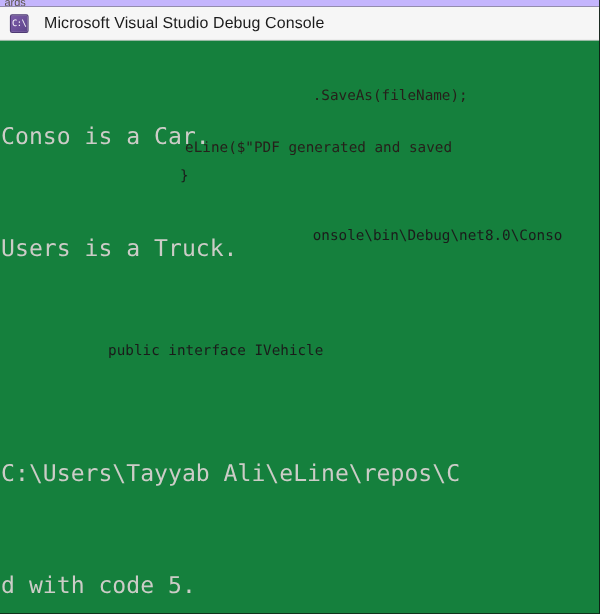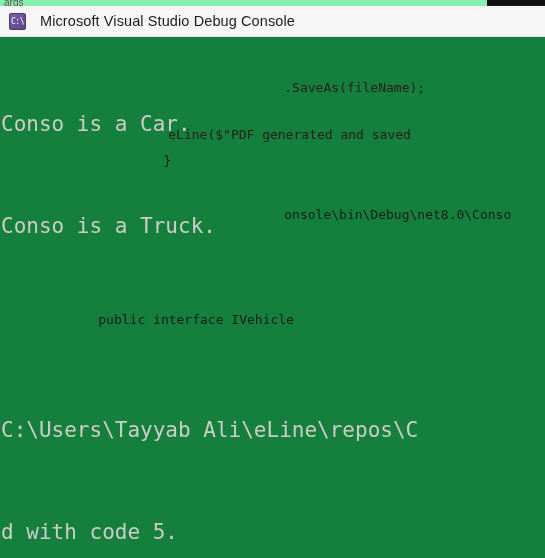--- a/index.html
+++ b/index.html
@@ -17,22 +17,22 @@
     overflow:hidden;
     background:#0f0f0f;
   }
 
   
   #vs-background {
     position:absolute; inset:0;
     background:#101010;
   }
   #vs-toolbar-strip {
-    position:absolute; left:0; top:0; width:487px; height:7px;
-    background:#86efac;
+    position:absolute; left:0; top:0; width:545px; height:7px;
+    background:#c4b5fd;
     overflow:hidden;
   }
   #vs-toolbar-strip .ghost-tb {
     position:absolute; top:-3px;
     font-family:"Liberation Sans", sans-serif;
     font-size:10px;
     color:#5a5348;
     white-space:nowrap;
   }
   #vs-editor-gutter {
@@ -228,21 +228,21 @@
         <span class="cl" style="position:absolute; top:135px; left:196px;">
           <span>onsole\bin\Debug\net8.0\Conso</span>
         </span>
         <span class="cl" style="position:absolute; top:240px; left:10px;">
           <span>public interface IVehicle</span>
         </span>
       </div>
 
       <div id="console-output">
         <span class="line">Conso is a Car.</span>
-        <span class="line">Conso is a Truck.</span>
+        <span class="line">Users is a Truck.</span>
         <span class="line blank"></span>
         <span class="line">C:\Users\Tayyab Ali\eLine\repos\C</span>
         <span class="line">d with code 5.</span>
         
         
         
       </div>
 
     </div>
   </div>

